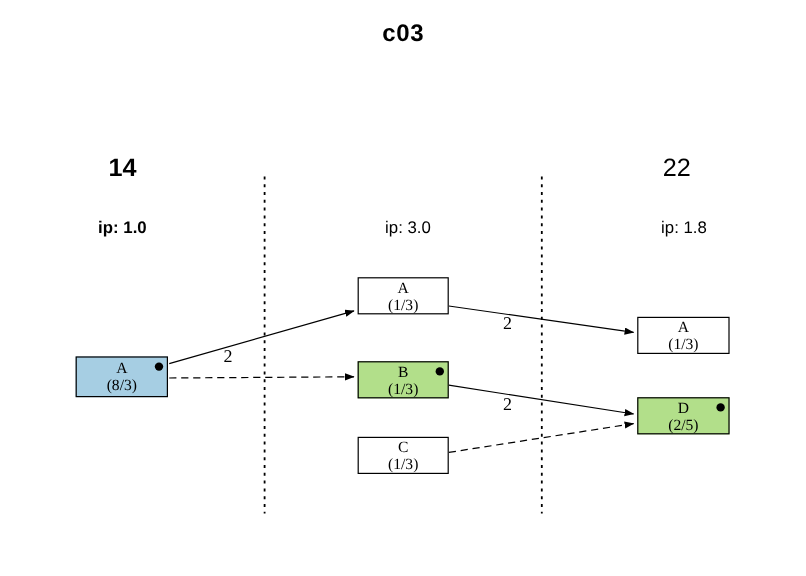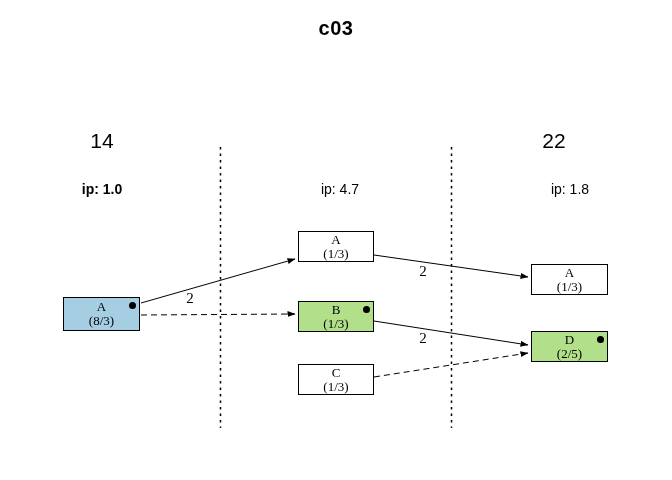--- a/index.html
+++ b/index.html
@@ -69,25 +69,25 @@
     color: #000000;
   }
 </style>
 </head>
 <body>
 
 <div id="canvas">
 
   <div class="title">c03</div>
 
-  <div class="time-label" style="left:22px;">14</div>
-  <div class="time-label" style="left:474px;text-align:center;">22</div>
+  <div class="time-label" style="left:22px;font-weight:bold;">14</div>
+  <div class="time-label" style="left:484px;text-align:center;">22</div>
 
   <div class="ip-label" style="left:22px;font-weight:bold;">ip: 1.0</div>
-  <div class="ip-label" style="left:260px;">ip: 4.7</div>
+  <div class="ip-label" style="left:260px;">ip: 3.0</div>
   <div class="ip-label" style="left:490px;">ip: 1.8</div>
 
   <svg class="overlay" viewBox="0 0 672 480">
     <defs>
       <marker id="arrow" markerWidth="9" markerHeight="8" refX="7.5" refY="3" orient="auto" markerUnits="userSpaceOnUse">
         <path d="M0,0 L8,3 L0,6 z" fill="#000000"></path>
       </marker>
     </defs>
 
     <line x1="220.5" y1="147" x2="220.5" y2="428" stroke="#000000" stroke-width="1.5" stroke-dasharray="2.5,4"></line>

